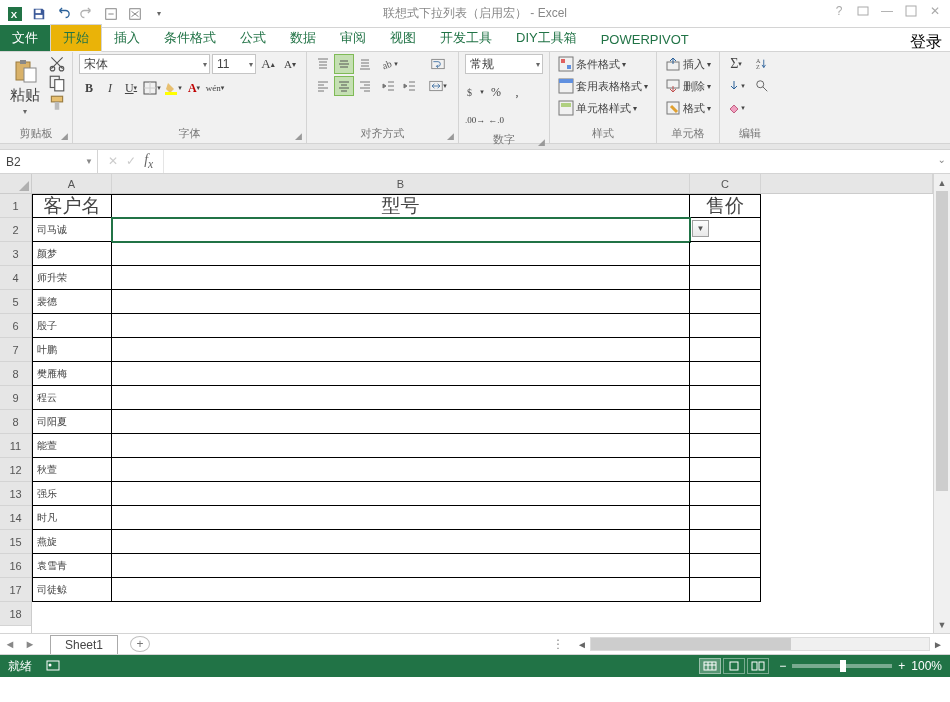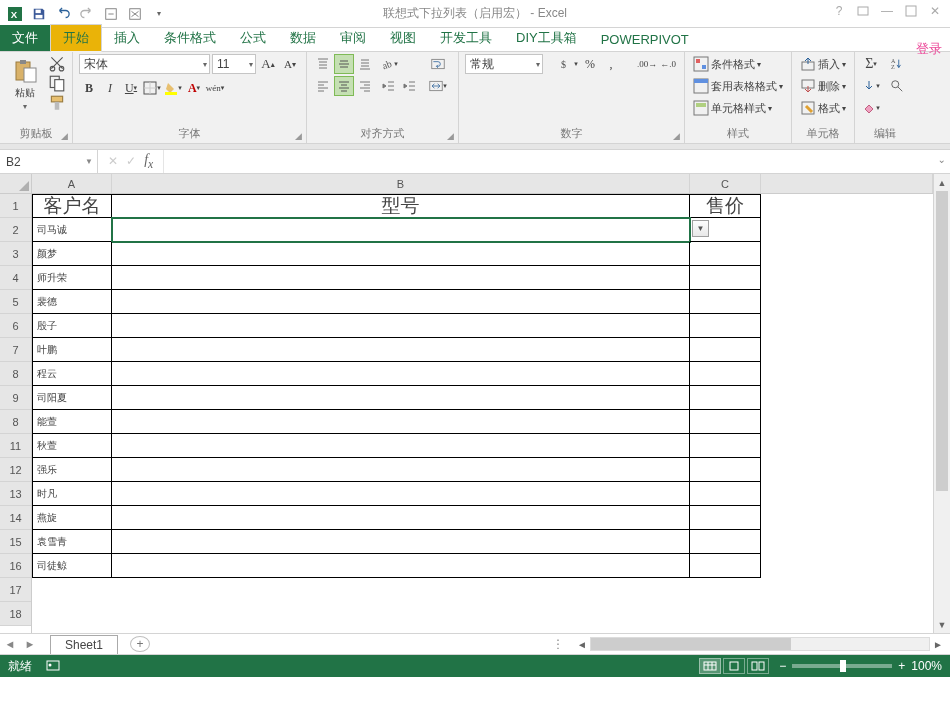--- a/index.html
+++ b/index.html
@@ -10,31 +10,31 @@
   .qat .ic,.win .ic{width:22px;height:22px;display:flex;align-items:center;justify-content:center;color:#666}
   .qat .ic svg,.win .ic svg{width:14px;height:14px}
   .title-center{position:absolute;left:0;right:0;text-align:center;font-size:12px;color:#888;pointer-events:none}
   .win{position:absolute;right:4px;top:0;display:flex;gap:2px}
   .win .ic{color:#aaa}
   
   .tabs{height:24px;background:#fff;display:flex;align-items:flex-end;border-bottom:1px solid #d4d4d4;position:relative}
   .tab{padding:4px 12px;font-size:13px;color:#217346;cursor:default}
   .tab.file{background:#217346;color:#fff}
   .tab.active{border:1px solid #d4d4d4;border-bottom:1px solid #f1f1f1;background:#eab308;position:relative;top:1px}
-  .login{position:absolute;right:8px;top:12px;color:#ec4899;font-size:13px}
+  .login{position:absolute;right:8px;top:4px;color:#000000;font-size:16px}
   
   .ribbon{background:#f1f1f1;border-bottom:1px solid #d4d4d4;display:flex;height:92px}
   .group{border-right:1px solid #d4d4d4;display:flex;flex-direction:column;padding:2px 6px 0 6px}
   .group-body{flex:1;display:flex;align-items:flex-start;gap:4px}
   .group-label{text-align:center;font-size:11px;color:#777;padding:2px 0;position:relative}
   .group-label .dlg{position:absolute;right:-2px;bottom:2px;font-size:9px;color:#999}
   .col{display:flex;flex-direction:column;gap:2px}
   .bigbtn{width:38px;display:flex;flex-direction:column;align-items:center;gap:2px;padding-top:4px}
   .bigbtn svg{width:26px;height:26px}
-  .lbl{font-size:10px;color:#444}
+  .lbl{font-size:15px;color:#444}
   .sm{width:18px;height:18px;display:flex;align-items:center;justify-content:center}
   .row{display:flex;align-items:center;gap:2px}
   .combo{border:1px solid #c5c5c5;background:#fff;height:20px;display:flex;align-items:center;padding:0 4px;font-size:12px;position:relative}
   .combo .dd{position:absolute;right:2px;font-size:8px;color:#666}
   .btns{display:flex;gap:1px}
   .tb{width:20px;height:20px;border:1px solid transparent;display:flex;align-items:center;justify-content:center;font-size:12px;font-family:"Times New Roman",serif}
   .tb.b{font-weight:bold}
   .tb.i{font-style:italic}
   .tb.u{text-decoration:underline}
   .tb svg{width:14px;height:14px}
@@ -322,21 +322,21 @@
               <path d="M4 7h10M7 4l-3 3 3 3M11 4l3 3-3 3" stroke="#2a6099" fill="none"></path>
             </svg>
             <span style="font-size:7px">▾</span>
           </span>
       </div>
     </div>
     <div class="group-label"><span>对齐方式</span><span class="dlg">◢</span></div>
   </div>
 
   <div class="group">
-    <div class="group-body" style="flex-direction:row;gap:16px">
+    <div class="group-body" style="flex-direction:column;gap:8px">
       <div class="combo" style="width:78px">
           <span>常规</span>
           <span class="dd">▾</span>
         </div>
       <div class="btns">
         <span class="tb">
             <svg viewBox="0 0 14 14">
               <text x="1" y="11" font-size="10" fill="#555">$</text>
             </svg>
             <span style="font-size:7px">▾</span>
@@ -531,20 +531,25 @@
           <div class="cell a">殷子</div>
           <div class="cell b"></div>
           <div class="cell c"></div>
         </div>
         <div class="crow">
           <div class="cell a">叶鹏</div>
           <div class="cell b"></div>
           <div class="cell c"></div>
         </div>
         <div class="crow">
+          <div class="cell a">樊雁梅</div>
+          <div class="cell b"></div>
+          <div class="cell c"></div>
+        </div>
+        <div class="crow">
           <div class="cell a">程云</div>
           <div class="cell b"></div>
           <div class="cell c"></div>
         </div>
         <div class="crow">
           <div class="cell a">司阳夏</div>
           <div class="cell b"></div>
           <div class="cell c"></div>
         </div>
         <div class="crow">

